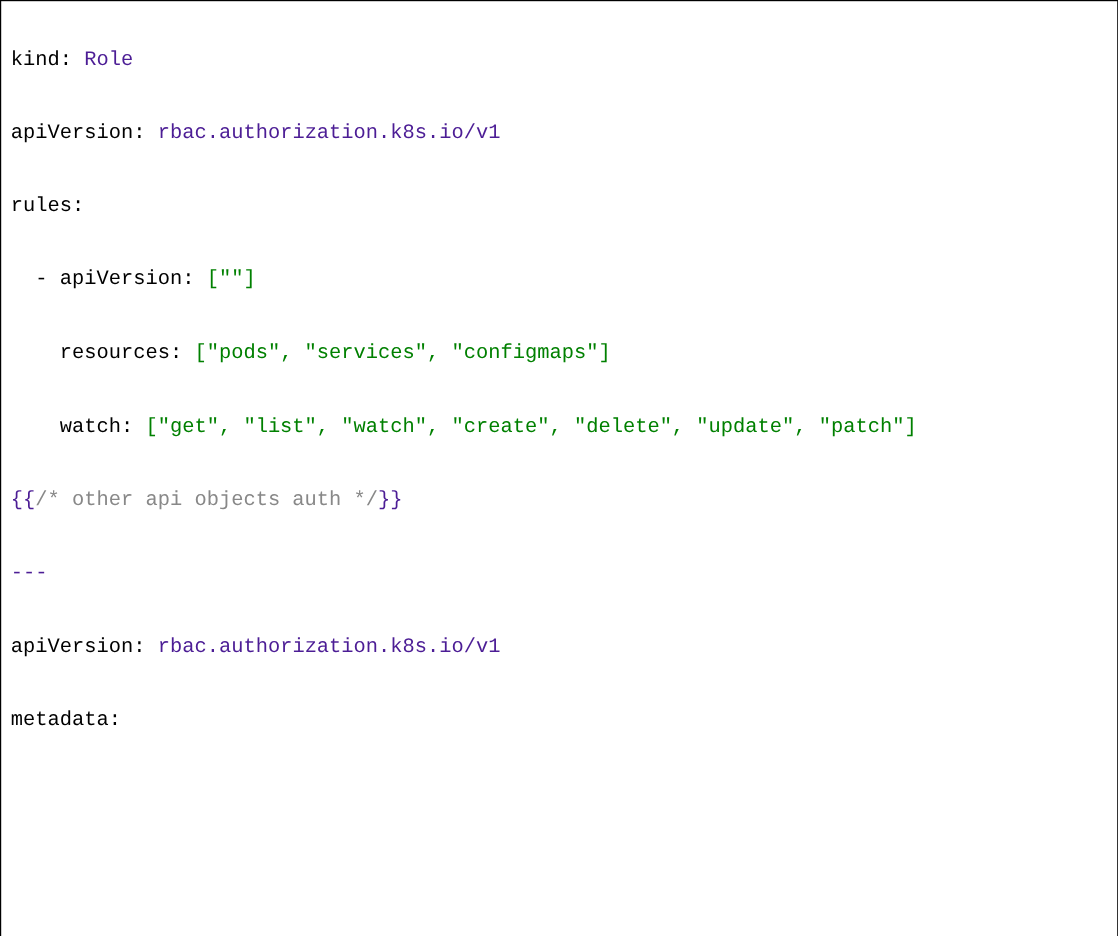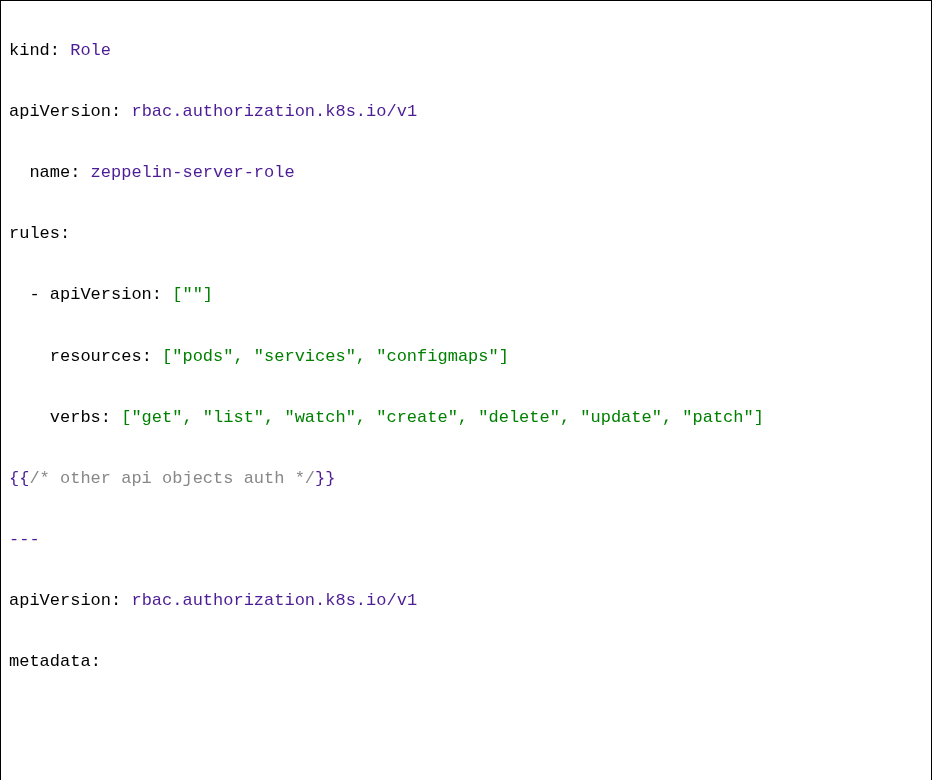--- a/index.html
+++ b/index.html
@@ -26,25 +26,24 @@
   .line { display: block; }
   .indent1 { padding-left: 2ch; }
   .indent2 { padding-left: 4ch; }
 </style>
 </head>
 <body>
 
 <div class="code-container">
 <span class="line"><span class="key">kind</span><span class="key">:</span> <span class="plain">Role</span></span>
 <span class="line"><span class="key">apiVersion</span><span class="key">:</span> <span class="plain">rbac.authorization.k8s.io/v1</span></span>
-<span class="line indent1"><span class="key">name</span><span class="key">:</span> <span class="plain">zeppelin-server-role</span></span>
 <span class="line"><span class="key">rules</span><span class="key">:</span></span>
 <span class="line indent1">- <span class="key">apiVersion</span><span class="key">:</span> <span class="string">[""]</span></span>
 <span class="line indent2"><span class="key">resources</span><span class="key">:</span> <span class="string">["pods", "services", "configmaps"]</span></span>
-<span class="line indent2"><span class="key">verbs</span><span class="key">:</span> <span class="string">["get", "list", "watch", "create", "delete", "update", "patch"]</span></span>
+<span class="line indent2"><span class="key">watch</span><span class="key">:</span> <span class="string">["get", "list", "watch", "create", "delete", "update", "patch"]</span></span>
 <span class="line"><span class="plain">{{</span><span class="comment">/* other api objects auth */</span><span class="plain">}}</span></span>
 <span class="line"><span class="plain">---</span></span>
 <span class="line"><span class="key">apiVersion</span><span class="key">:</span> <span class="plain">rbac.authorization.k8s.io/v1</span></span>
 <span class="line"><span class="key">metadata</span><span class="key">:</span></span>
 
 
 
 
 
 

